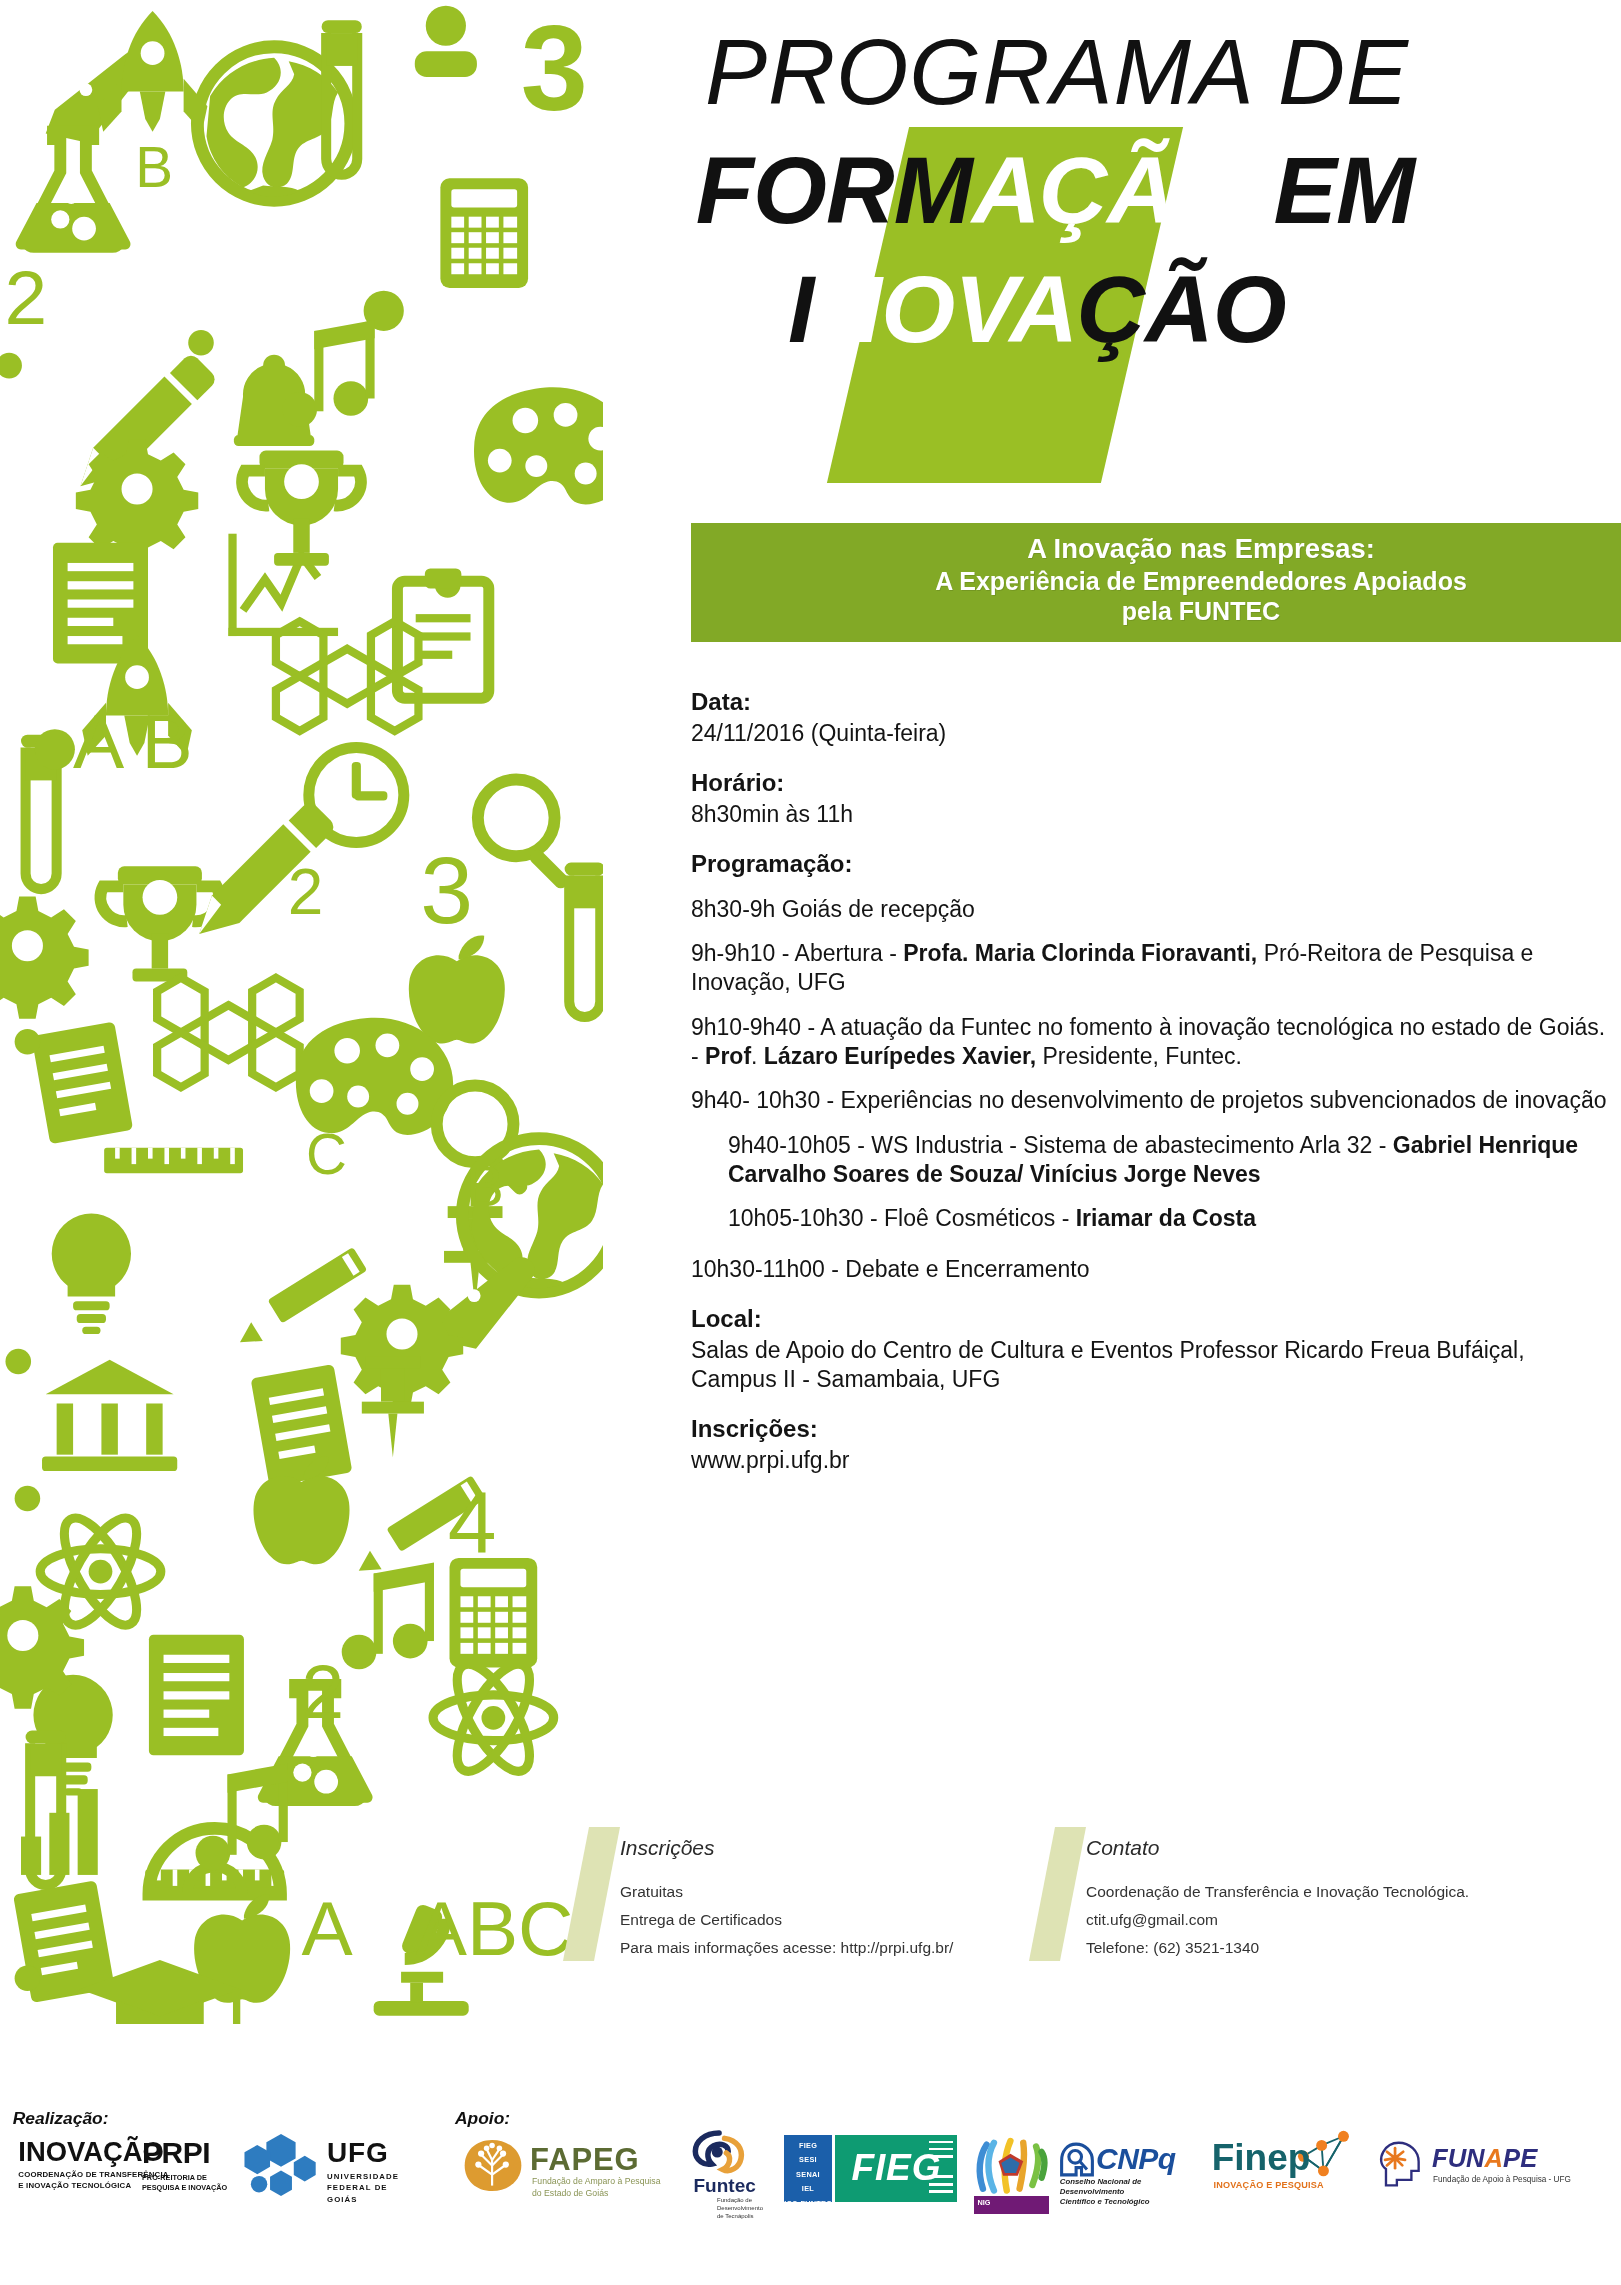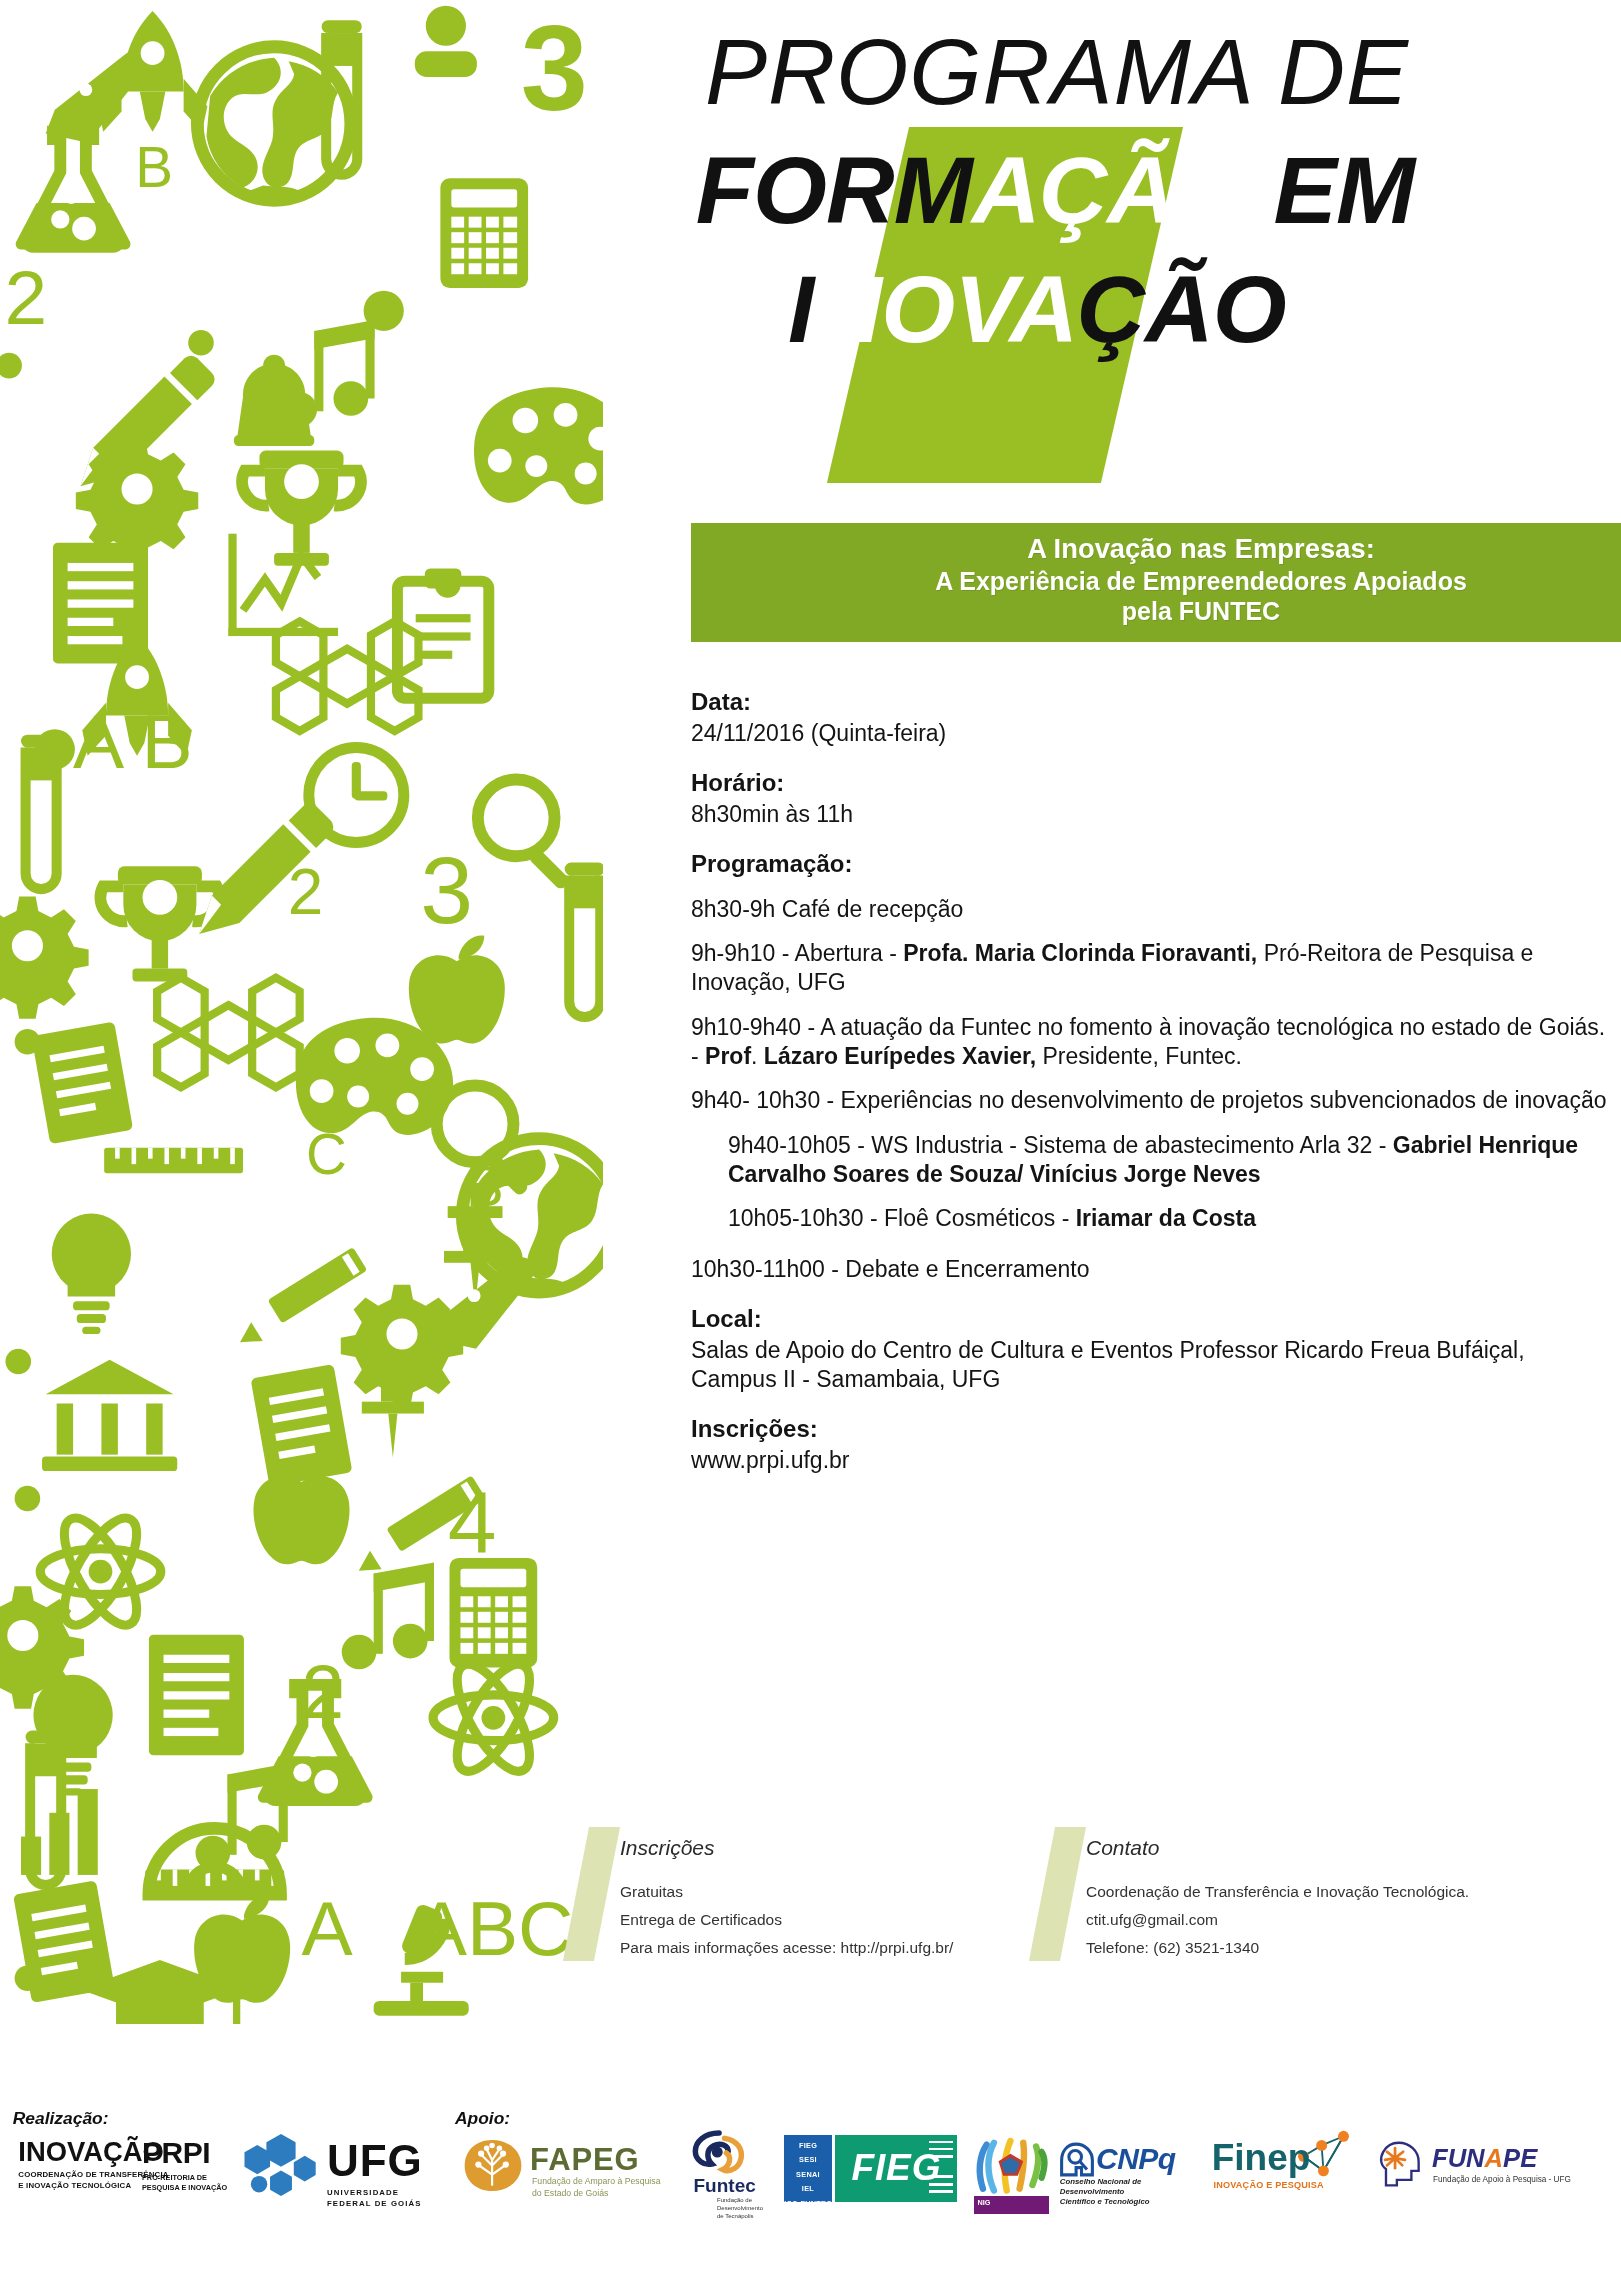--- a/index.html
+++ b/index.html
@@ -161,21 +161,21 @@
   #logo-inovacao .small { font-size: 7.8px; font-weight: 700; letter-spacing: 0.2px; color: #111; line-height: 1.35; margin-top: 4.6px; }
 
   
   #logo-prpi { left: 142px; top: 46px; }
   #logo-prpi .big { font-size: 30px; font-weight: 700; color: #111; line-height: 1; letter-spacing: -0.5px; }
   #logo-prpi .small { font-size: 7.3px; font-weight: 700; color: #111; line-height: 1.4; margin-top: 4.6px; }
 
   
   #logo-ufg { left: 239px; top: 40px; width: 174px; height: 66px; }
   #logo-ufg .ufg-text { position: absolute; left: 88px; top: 7.3px; }
-  #logo-ufg .big { font-size: 44px; font-weight: 700; color: #111; line-height: 1; letter-spacing: 0.9px; }
+  #logo-ufg .big { font-size: 28px; font-weight: 700; color: #111; line-height: 1; letter-spacing: 0.9px; }
   #logo-ufg .small { font-size: 7.8px; font-weight: 700; color: #111; letter-spacing: 1.1px; line-height: 1.45; margin-top: 3.7px; }
 
   
   #logo-fapeg { left: 461px; top: 46px; width: 210px; height: 64px; }
   #logo-fapeg .big { position: absolute; left: 69px; top: 3.7px; font-size: 31px; font-weight: 700; color: #5C6B33; letter-spacing: 0.9px; }
   #logo-fapeg .small { position: absolute; left: 71px; top: 38px; font-size: 8.7px; color: #8a9455; line-height: 1.35; }
 
   
   #logo-funtec { left: 688px; top: 37px; width: 88px; height: 88px; background: #ffffff; }
   #logo-funtec .big { position: absolute; left: 5.5px; top: 46px; font-size: 19px; font-weight: 700; color: #1B2A5E; }
@@ -549,21 +549,21 @@
 
 <div id="body-text">
   <div class="hd first">Data:</div>
   <div class="ln">24/11/2016 (Quinta-feira)</div>
 
   <div class="hd">Horário:</div>
   <div class="ln">8h30min às 11h</div>
 
   <div class="hd">Programação:</div>
 
-  <div class="para">8h30-9h Café de recepção</div>
+  <div class="para">8h30-9h Goiás de recepção</div>
 
   <div class="para"><span>9h-9h10 - Abertura - </span><b>Profa. Maria Clorinda Fioravanti,</b><span> Pró-Reitora de Pesquisa e Inovação, UFG</span></div>
 
   <div class="para"><span>9h10-9h40 - A atuação da Funtec no fomento à inovação tecnológica no estado de Goiás. - </span><b>Prof</b><span>. </span><b>Lázaro Eurípedes Xavier,</b><span> Presidente, Funtec.</span></div>
 
   <div class="para">9h40- 10h30 - Experiências no desenvolvimento de projetos subvencionados de inovação</div>
 
   <div class="sub"><span>9h40-10h05 - WS Industria - Sistema de abastecimento Arla 32 - </span><b>Gabriel Henrique Carvalho Soares de Souza/ Vinícius Jorge Neves</b></div>
 
   <div class="sub"><span>10h05-10h30 - Floê Cosméticos - </span><b>Iriamar da Costa</b></div>

